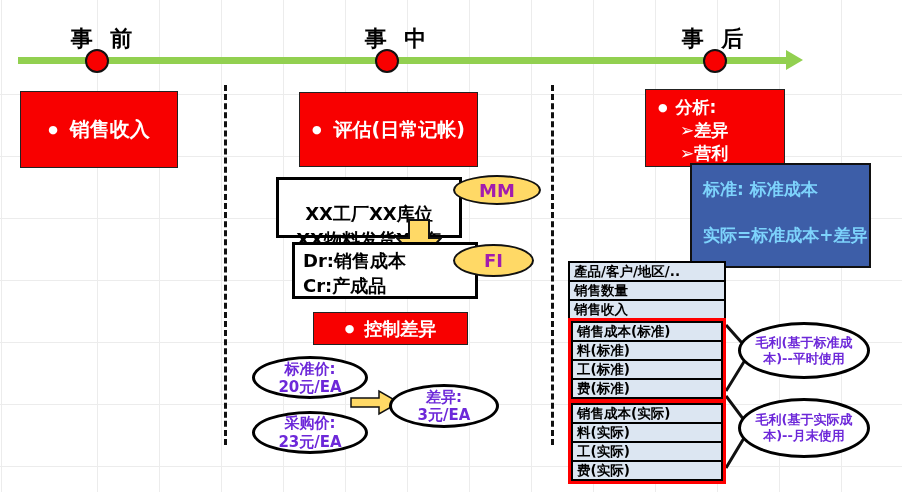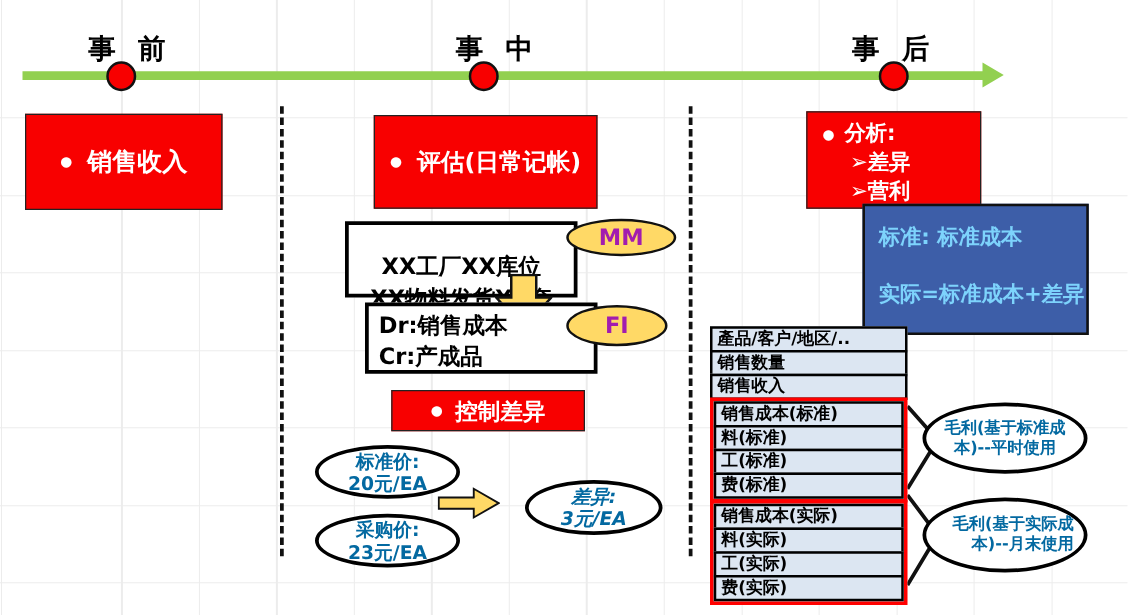--- a/index.html
+++ b/index.html
@@ -21,21 +21,21 @@
   .redbox{position:absolute;background:#F80000;border:1.5px solid #222;color:#fff;font-weight:bold;box-sizing:border-box;}
   .bullet{font-size:11px;line-height:1;}
   .hcenter{display:flex;align-items:center;justify-content:center;gap:12px;}
   
   .ltable{position:absolute;left:25px;top:224px;width:133px;border:3px solid #000;box-sizing:border-box;background:#000;}
   .lrow{height:28px;line-height:28px;background:#fff;border-bottom:4px solid #000;text-align:center;font-weight:bold;font-size:19px;color:#000;}
   .lrow-std{height:60px;line-height:60px;background:#FFD966;border-bottom:none;}
   
   .wbox{position:absolute;background:#fff;border:3px solid #000;box-sizing:border-box;font-weight:bold;color:#000;}
   .tag-oval{position:absolute;background:#FFD966;border:2px solid #111;border-radius:50%;display:flex;align-items:center;justify-content:center;font-weight:bold;font-size:18px;color:#a21caf;}
-  .oval{position:absolute;background:#fff;border:3px solid #000;border-radius:50%;display:flex;flex-direction:column;align-items:center;justify-content:center;font-weight:bold;font-size:15px;color:#0369a1;text-align:center;line-height:1.2;box-sizing:border-box;}
+  .oval{position:absolute;background:#fff;border:3px solid #000;border-radius:50%;display:flex;flex-direction:column;align-items:center;justify-content:center;font-weight:bold;font-size:15px;color:#6d28d9;text-align:center;line-height:1.2;box-sizing:border-box;}
   .svgabs{position:absolute;}
   
   .analysisbox{left:645px;top:89px;width:140px;height:78px;padding:6px 0 0 12px;font-size:17px;line-height:23px;}
   .analysisbox .arow{display:flex;align-items:center;gap:8px;}
   .analysisbox .aitem{padding-left:22px;}
   .bluebox{position:absolute;left:690px;top:163px;width:181px;height:105px;background:#3D5EA8;border:2px solid #111;box-sizing:border-box;color:#7dd3fc;font-weight:bold;font-size:17px;padding:13px 0 0 11px;}
   .bluebox .bline2{margin-top:23px;}
   .rtable{position:absolute;left:568px;top:249px;width:158px;}
   .rrow{height:21px;line-height:17px;border:2px solid #000;margin-top:-2px;background:#DCE6F2;box-sizing:border-box;font-weight:bold;font-size:13.5px;color:#000;padding-left:4px;white-space:nowrap;}
   .rgroup{border:3px solid #FF0000;margin-top:-2px;}
@@ -88,30 +88,30 @@
 
   <div class="redbox hcenter" style="left:313px;top:312px;width:155px;height:33px;font-size:18px;gap:10px;">
     <span class="bullet">●</span>
     <span>控制差异</span>
   </div>
 
   <div class="oval" style="left:252px;top:356px;width:116px;height:43px;">
     <div>标准价:</div>
     <div>20元/EA</div>
   </div>
-  <div class="oval" style="left:252px;top:411px;width:116px;height:43px;">
+  <div class="oval" style="left:252px;top:411px;width:116px;height:43px;justify-content:space-between;">
     <div>采购价:</div>
     <div>23元/EA</div>
   </div>
 
   <svg class="svgabs" style="left:350px;top:389px;" width="50" height="27" viewBox="0 0 50 27">
     <polygon points="1,9 29,9 29,2 49,13.5 29,25 29,18 1,18" fill="#FFD966" stroke="#111" stroke-width="1.5"></polygon>
   </svg>
 
-  <div class="oval" style="left:420px;top:384px;width:110px;height:44px;font-style:italic;">
+  <div class="oval" style="left:389px;top:384px;width:110px;height:44px;">
     <div>差异:</div>
     <div>3元/EA</div>
   </div>
 
   <div class="redbox analysisbox">
     <div class="arow">
       <span class="bullet">●</span>
       <span>分析:</span>
     </div>
     <div class="aitem">➢差异</div>
@@ -142,15 +142,15 @@
   </div>
 
   <svg class="svgabs" style="left:726px;top:323px;" width="26" height="72" viewBox="0 0 26 72">
     <polyline points="0,2 24,29 0,68" fill="none" stroke="#111" stroke-width="3"></polyline>
   </svg>
   <svg class="svgabs" style="left:726px;top:394px;" width="26" height="78" viewBox="0 0 26 78">
     <polyline points="0,2 24,34 0,74" fill="none" stroke="#111" stroke-width="3"></polyline>
   </svg>
 
   <div class="oval gm-oval" style="left:738px;top:322px;height:57px;">毛利(基于标准成本)--平时使用</div>
-  <div class="oval gm-oval" style="left:738px;top:398px;height:60px;text-align:right;">毛利(基于实际成本)--月末使用</div>
+  <div class="oval gm-oval" style="left:738px;top:398px;height:60px;">毛利(基于实际成本)--月末使用</div>
 
 </div>
 
 </body></html>

